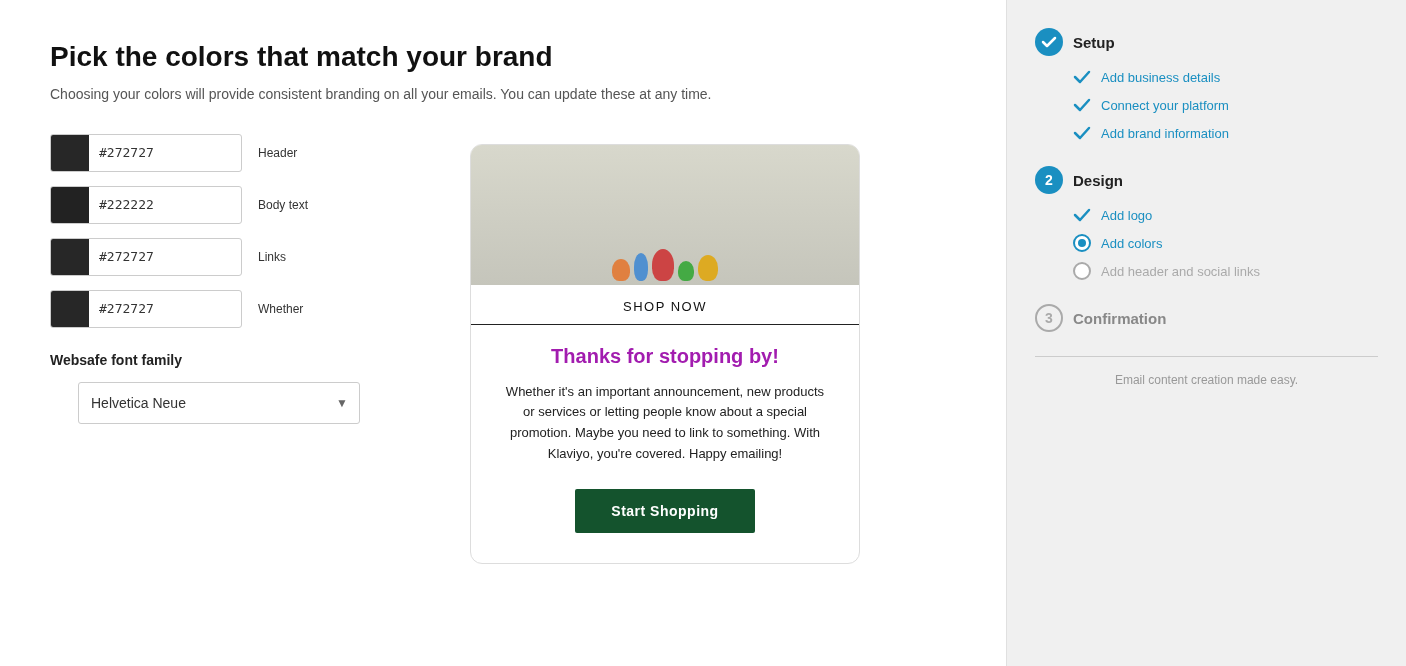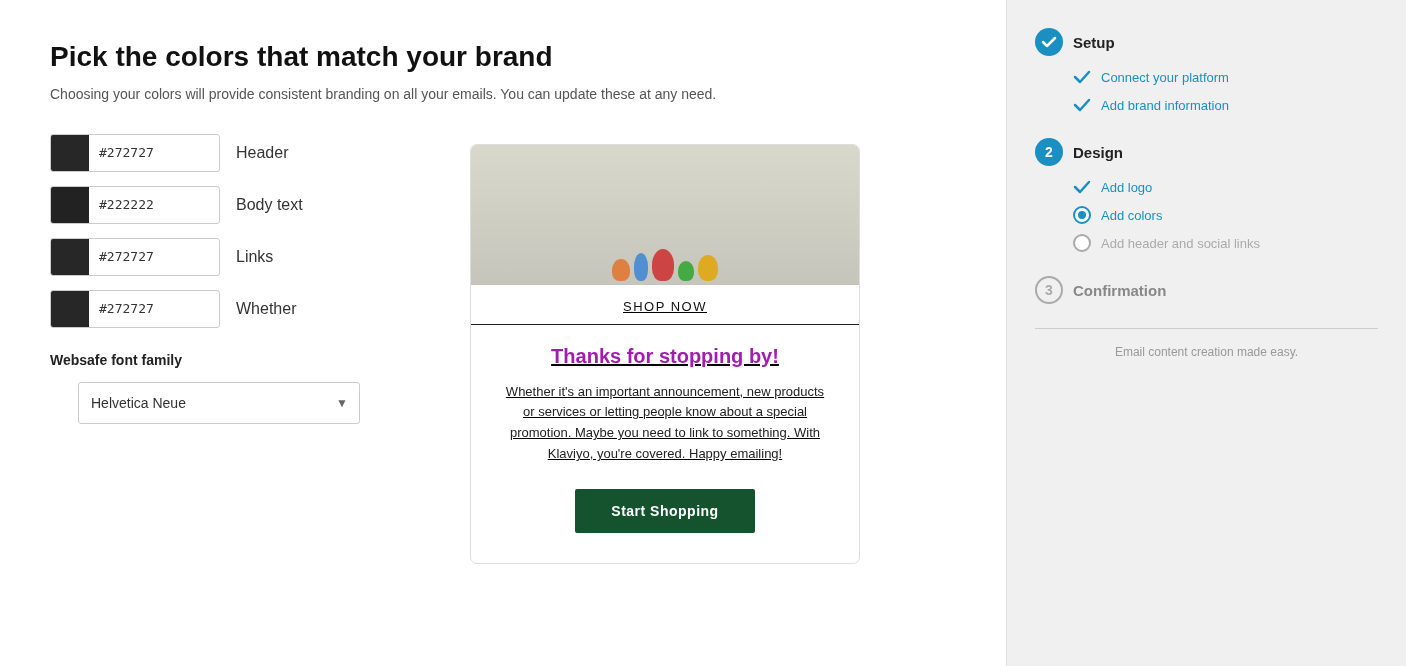--- a/index.html
+++ b/index.html
@@ -39,38 +39,38 @@
       display: flex;
       align-items: center;
       margin-bottom: 14px;
     }
     .color-swatch-box {
       display: flex;
       align-items: center;
       border: 1px solid #ccc;
       border-radius: 3px;
       overflow: hidden;
-      width: 170px;
+      width: 192px;
       height: 38px;
       background: #fff;
       cursor: pointer;
     }
     .color-swatch {
       width: 38px;
       height: 38px;
       flex-shrink: 0;
     }
     .color-hex {
       font-size: 13px;
       color: #333;
       padding-left: 10px;
       font-family: monospace;
     }
     .color-label {
-      font-size: 16px;
+      font-size: 12px;
       color: #333;
       margin-left: 16px;
     }
     .font-section {
       margin-top: 24px;
     }
     .font-select-wrapper {
       position: relative;
       width: 310px;
       padding-left: 28px;
@@ -99,24 +99,23 @@
 
     
     .preview-panel {
       width: 400px;
       margin-left: 40px;
       margin-top: 10px;
     }
     .preview-card {
       border: 1px solid #ddd;
       background: #fff;
-      border-radius: 7px;
+      border-radius: 12px;
       overflow: hidden;
       max-width: 390px;
-      text-decoration: underline;
     }
     .preview-image-placeholder {
       background: #e8e8e0;
       height: 140px;
       display: flex;
       align-items: flex-end;
       justify-content: center;
       overflow: hidden;
       position: relative;
     }
@@ -307,21 +306,21 @@
       color: #999;
       text-align: center;
       padding: 0 10px;
     }
   </style>
 </head>
 <body>
 
 <div class="main-content">
   <h1 class="page-title">Pick the colors that match your brand</h1>
-  <p class="page-subtitle">Choosing your colors will provide consistent branding on all your emails. You can update these at any need.</p>
+  <p class="page-subtitle">Choosing your colors will provide consistent branding on all your emails. You can update these at any time.</p>
 
   <div class="content-area">
     <div class="left-form">
 
       <div id="color-rows-container">
           <div class="color-row">
       <div class="color-swatch-box">
         <div class="color-swatch" style="background:#272727;"></div>
         <span class="color-hex">#272727</span>
       </div>
@@ -393,20 +392,28 @@
             </svg>
           </div>
           <span class="section-title">Setup</span>
         </div>
         <div class="sidebar-item">
           <span class="check-icon">
           <svg viewBox="0 0 18 18" fill="none" stroke="#1a8fc1" stroke-width="2.5" stroke-linecap="round" stroke-linejoin="round">
             <polyline points="2,9 7,14 16,4"></polyline>
           </svg>
         </span>
+          <span class="sidebar-item-label">Add business details</span>
+        </div>
+        <div class="sidebar-item">
+          <span class="check-icon">
+          <svg viewBox="0 0 18 18" fill="none" stroke="#1a8fc1" stroke-width="2.5" stroke-linecap="round" stroke-linejoin="round">
+            <polyline points="2,9 7,14 16,4"></polyline>
+          </svg>
+        </span>
           <span class="sidebar-item-label">Connect your platform</span>
         </div>
         <div class="sidebar-item">
           <span class="check-icon">
           <svg viewBox="0 0 18 18" fill="none" stroke="#1a8fc1" stroke-width="2.5" stroke-linecap="round" stroke-linejoin="round">
             <polyline points="2,9 7,14 16,4"></polyline>
           </svg>
         </span>
           <span class="sidebar-item-label">Add brand information</span>
         </div>

